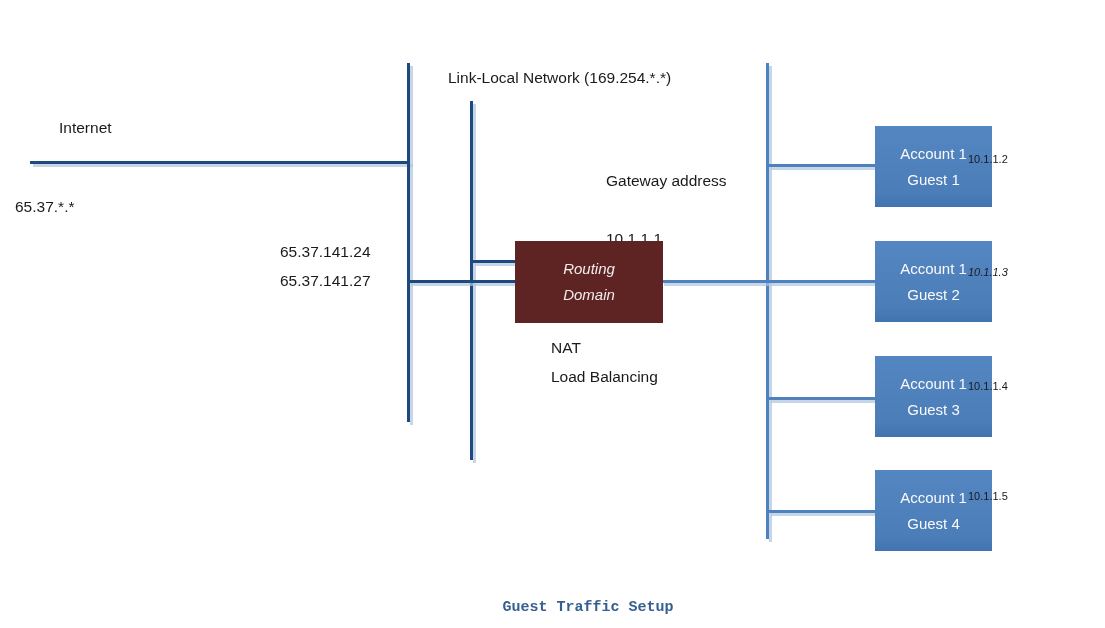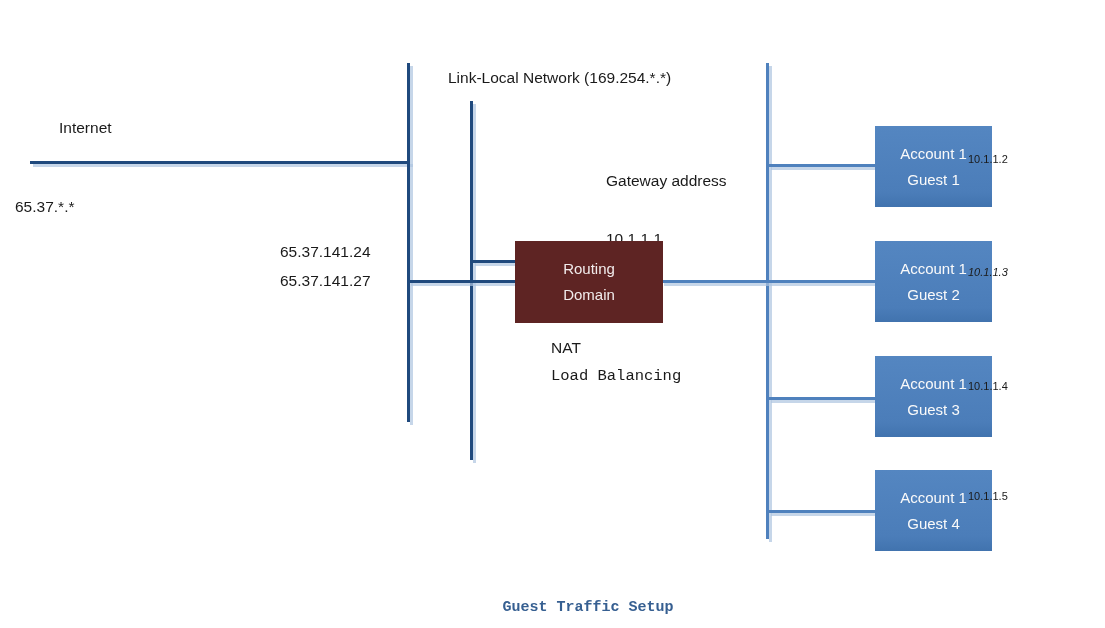--- a/index.html
+++ b/index.html
@@ -17,21 +17,21 @@
 
   .lbl{position:absolute;font-size:15.5px;line-height:21px;white-space:nowrap;}
 
   .line{position:absolute;background:var(--navy-line);box-shadow:3px 3px 0 var(--line-shadow);}
   .hline{height:3px;}
   .vline{width:3px;}
   .gline{background:var(--guest-line);}
 
   .node{position:absolute;display:flex;flex-direction:column;align-items:center;justify-content:center;
         text-align:center;font-size:15px;line-height:26px;}
-  .routing{left:515px;top:241px;width:148px;height:82px;background:var(--routing-box);color:#F2ECEC;}
+  .routing{left:515px;top:241px;width:148px;height:82px;background:var(--routing-box);color:#F2ECEC;font-style:italic;}
   .guestbox{left:875px;width:117px;height:81px;color:#FAFAFA;
         background:linear-gradient(180deg,#central 0%,#central 100%);
         background:linear-gradient(180deg,#5486c1 0%,#4b7db9 82%,#4173ae 100%);}
   .gb1{top:126px;} .gb2{top:241px;} .gb3{top:356px;} .gb4{top:470px;}
 
   .iplbl{position:absolute;left:968px;font-size:11px;white-space:nowrap;}
   .ip1{top:153px;} .ip2{top:266px;font-style:italic;} .ip3{top:380px;} .ip4{top:490px;}
 
   .caption{position:absolute;left:488px;top:599px;width:200px;text-align:center;
            font-size:15px;font-weight:bold;color:var(--caption);white-space:nowrap;font-family:Liberation Mono, monospace;}
@@ -45,21 +45,21 @@
 
   <div class="lbl" style="left:15px;top:117px;margin-left:44px;">Internet</div>
   <div class="lbl" style="left:15px;top:196px;">65.37.*.*</div>
   <div class="lbl" style="left:280px;top:241px;">65.37.141.24</div>
   <div class="lbl" style="left:280px;top:270px;">65.37.141.27</div>
 
   <div class="lbl" style="left:606px;top:170px;">Gateway address</div>
   <div class="lbl" style="left:606px;top:199px;margin-top:29px;">10.1.1.1</div>
 
   <div class="lbl" style="left:551px;top:337px;text-align:right;">NAT</div>
-  <div class="lbl" style="left:551px;top:366px;font-family:Liberation Mono, monospace;">Load Balancing</div>
+  <div class="lbl" style="left:551px;top:366px;">Load Balancing</div>
 
   <div class="line hline" style="left:30px;top:161px;width:380px;"></div>
   <div class="line vline" style="left:407px;top:63px;height:359px;"></div>
   <div class="line vline" style="left:470px;top:101px;height:359px;"></div>
   <div class="line hline" style="left:472px;top:260px;width:45px;"></div>
   <div class="line hline" style="left:408px;top:280px;width:109px;"></div>
 
   <div class="line vline gline" style="left:766px;top:63px;height:476px;"></div>
   <div class="line hline gline" style="left:661px;top:280px;width:214px;"></div>
   <div class="line hline gline" style="left:768px;top:164px;width:107px;"></div>

